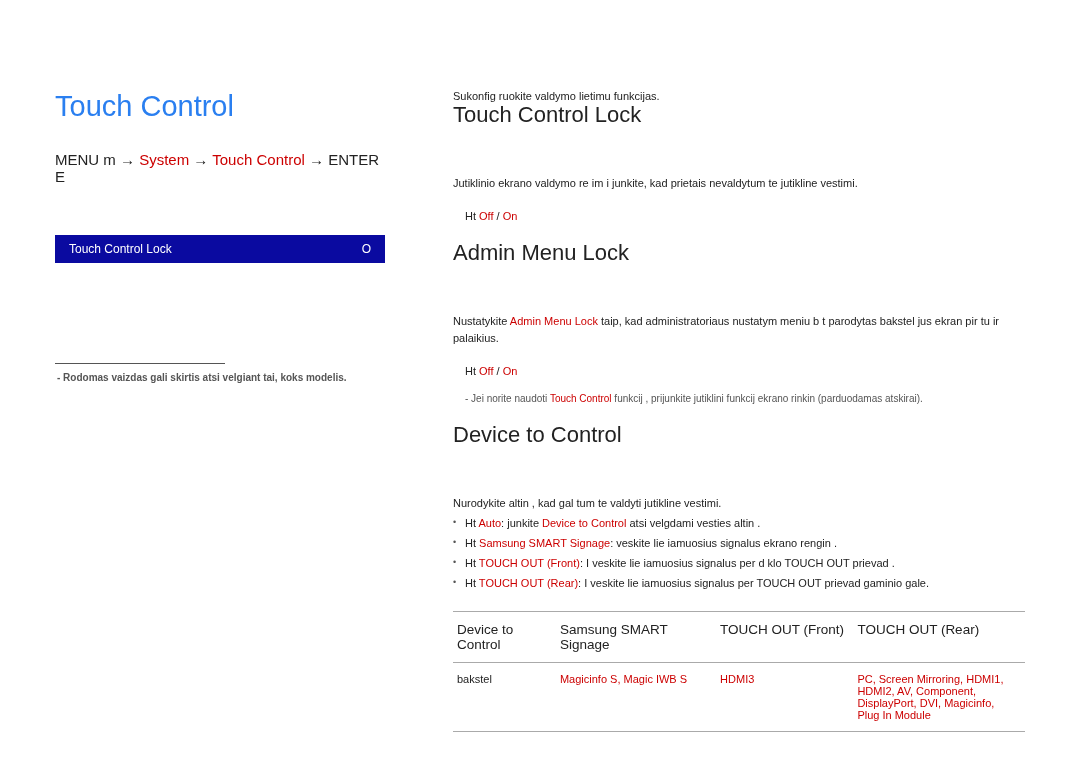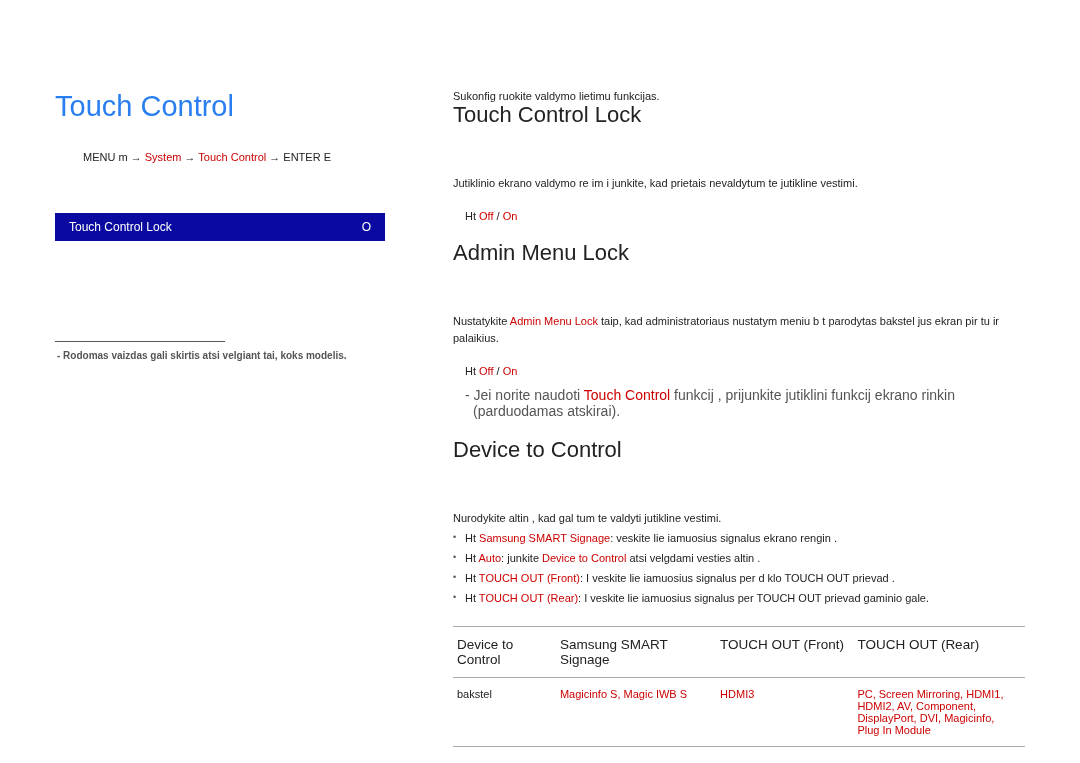--- a/index.html
+++ b/index.html
@@ -20,23 +20,22 @@
   .right-col {
     flex: 1;
   }
   h1.page-title {
     color: #2a7ff0;
     font-size: 29px;
     font-weight: normal;
     margin-bottom: 28px;
   }
   .breadcrumb {
-    font-size: 11px;
+    font-size: 15px;
     margin-bottom: 50px;
-    margin-left: 28px;
   }
   .breadcrumb .hl { color: #c00; }
   .menu-box {
     background: #0a0aa0;
     color: #fff;
     height: 28px;
     display: flex;
     align-items: center;
     justify-content: space-between;
     padding: 0 14px;
@@ -85,25 +84,25 @@
     color: #555;
   }
   .opt-row {
     font-size: 11px;
     padding-left: 12px;
     margin-top: 18px;
     margin-bottom: 18px;
   }
   .hl { color: #c00; }
   .sub-note {
-    font-size: 14px;
+    font-size: 10px;
     color: #555;
     padding-left: 20px;
     text-indent: -8px;
-    margin-top: 10px;
+    margin-top: 16px;
     margin-bottom: 18px;
   }
   table.device {
     width: 100%;
     border-collapse: collapse;
     font-size: 11px;
     margin-top: 18px;
   }
   table.device th, table.device td {
     border-top: 1px solid #aaa;
@@ -155,24 +154,24 @@
     <span>Ht   </span><span class="hl">Off</span><span> / </span><span class="hl">On</span>
   </div>
   <div class="sub-note">
     - <span>Jei norite naudoti </span><span class="hl">Touch Control</span><span> funkcij , prijunkite jutiklini  funkcij  ekrano rinkin  (parduodamas atskirai).</span>
   </div>
 
   <h2 class="section">Device to Control</h2>
   <div class="para">Nurodykite  altin , kad gal tum te valdyti jutikline  vestimi.</div>
 
   <div class="bullet">
-    <span>Ht   </span><span class="hl">Samsung SMART Signage</span><span>: veskite lie iamuosius signalus   ekrano  rengin .</span>
+    <span>Ht   </span><span class="hl">Auto</span><span>:  junkite </span><span class="hl">Device to Control</span><span> atsi velgdami    vesties  altin .</span>
   </div>
   <div class="bullet">
-    <span>Ht   </span><span class="hl">Auto</span><span>:  junkite </span><span class="hl">Device to Control</span><span> atsi velgdami    vesties  altin .</span>
+    <span>Ht   </span><span class="hl">Samsung SMART Signage</span><span>: veskite lie iamuosius signalus   ekrano  rengin .</span>
   </div>
   <div class="bullet">
     <span>Ht   </span><span class="hl">TOUCH OUT (Front)</span><span>: I veskite lie iamuosius signalus per d klo TOUCH OUT prievad .</span>
   </div>
   <div class="bullet">
     <span>Ht   </span><span class="hl">TOUCH OUT (Rear)</span><span>: I veskite lie iamuosius signalus per TOUCH OUT prievad  gaminio gale.</span>
   </div>
 
   <table class="device">
     <tbody>

